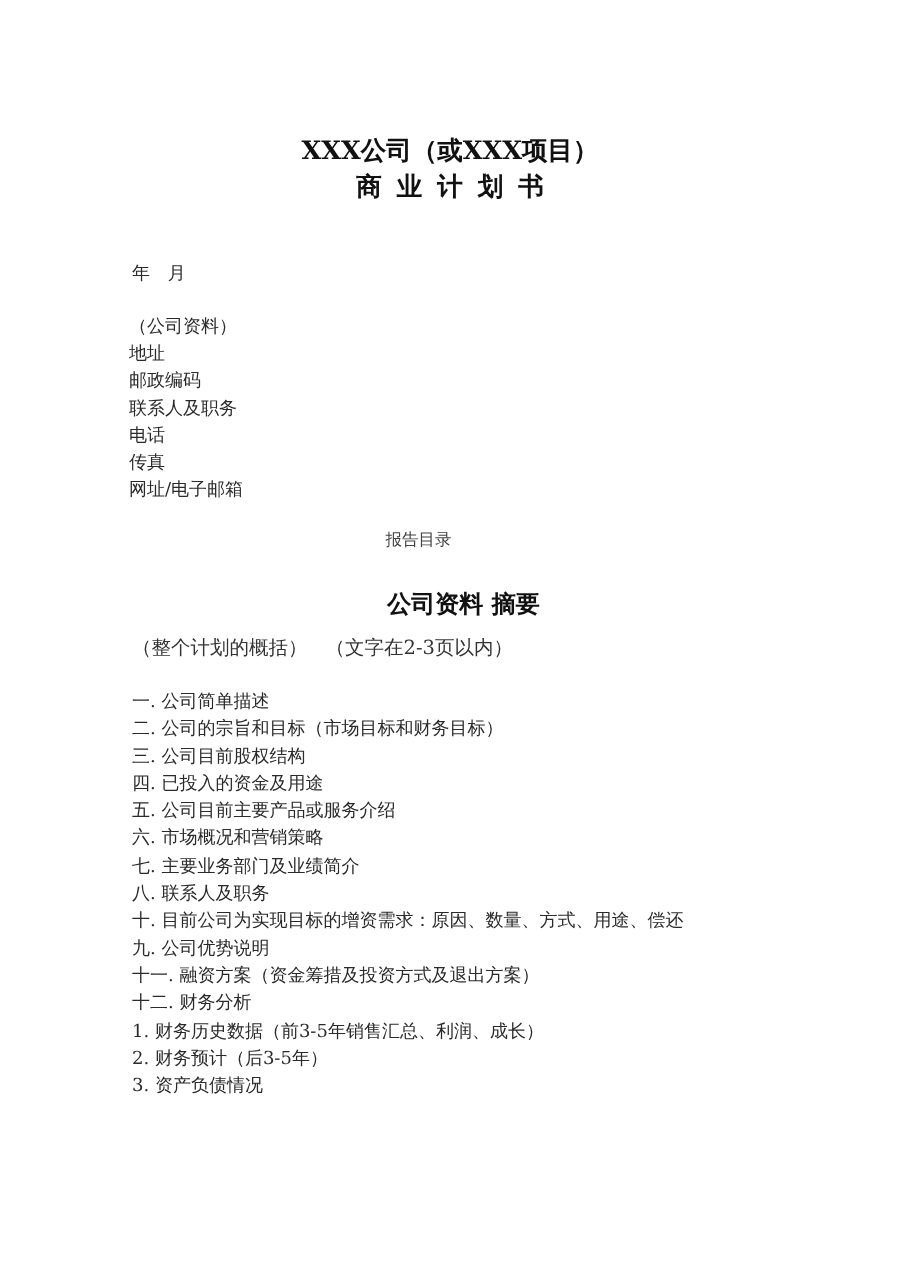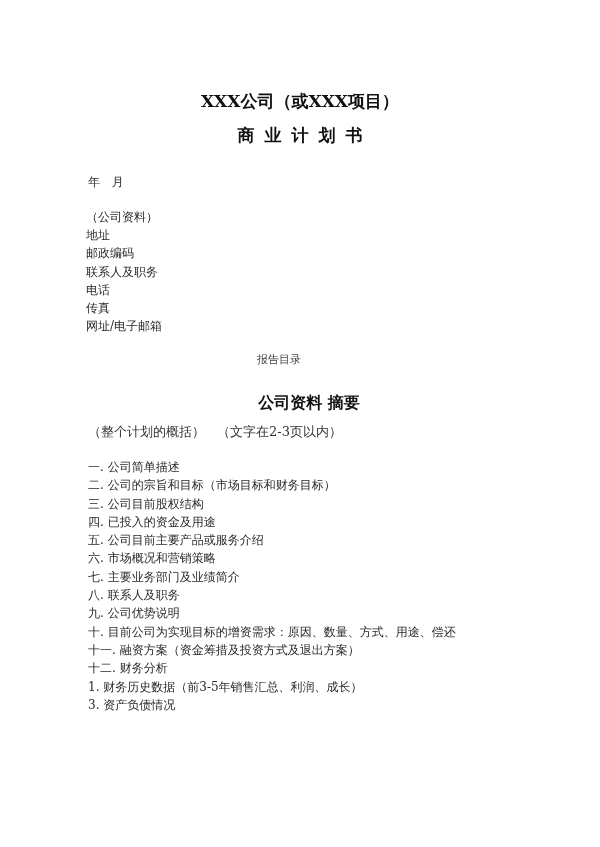--- a/index.html
+++ b/index.html
@@ -27,21 +27,21 @@
       top: 89px;
       text-align: center;
       font-size: 17px;
       font-weight: bold;
       color: #111111;
       line-height: 24px;
     }
     .title-sub {
       position: absolute;
       left: 0; width: 600px;
-      top: 123px;
+      top: 113px;
       text-align: center;
       font-size: 17px;
       font-weight: bold;
       color: #111111;
       letter-spacing: 10px;
       line-height: 24px;
       padding-left: 10px;
       box-sizing: border-box;
     }
     .line {
@@ -135,20 +135,21 @@
 
   <div class="outline">
     <div class="item">一. 公司简单描述</div>
     <div class="item">二. 公司的宗旨和目标（市场目标和财务目标）</div>
     <div class="item">三. 公司目前股权结构</div>
     <div class="item">四. 已投入的资金及用途</div>
     <div class="item">五. 公司目前主要产品或服务介绍</div>
     <div class="item">六. 市场概况和营销策略</div>
     <div class="item">七. 主要业务部门及业绩简介</div>
     <div class="item">八. 联系人及职务</div>
+    <div class="item">十. 目前公司为实现目标的增资需求：原因、数量、方式、用途、偿还</div>
     <div class="item">九. 公司优势说明</div>
-    <div class="item">十. 目前公司为实现目标的增资需求：原因、数量、方式、用途、偿还</div>
     <div class="item">十一. 融资方案（资金筹措及投资方式及退出方案）</div>
     <div class="item">十二. 财务分析</div>
     <div class="item">1. 财务历史数据（前3-5年销售汇总、利润、成长）</div>
+    <div class="item">2. 财务预计（后3-5年）</div>
     <div class="item">3. 资产负债情况</div>
   </div>
 </div>
 
 </body></html>

